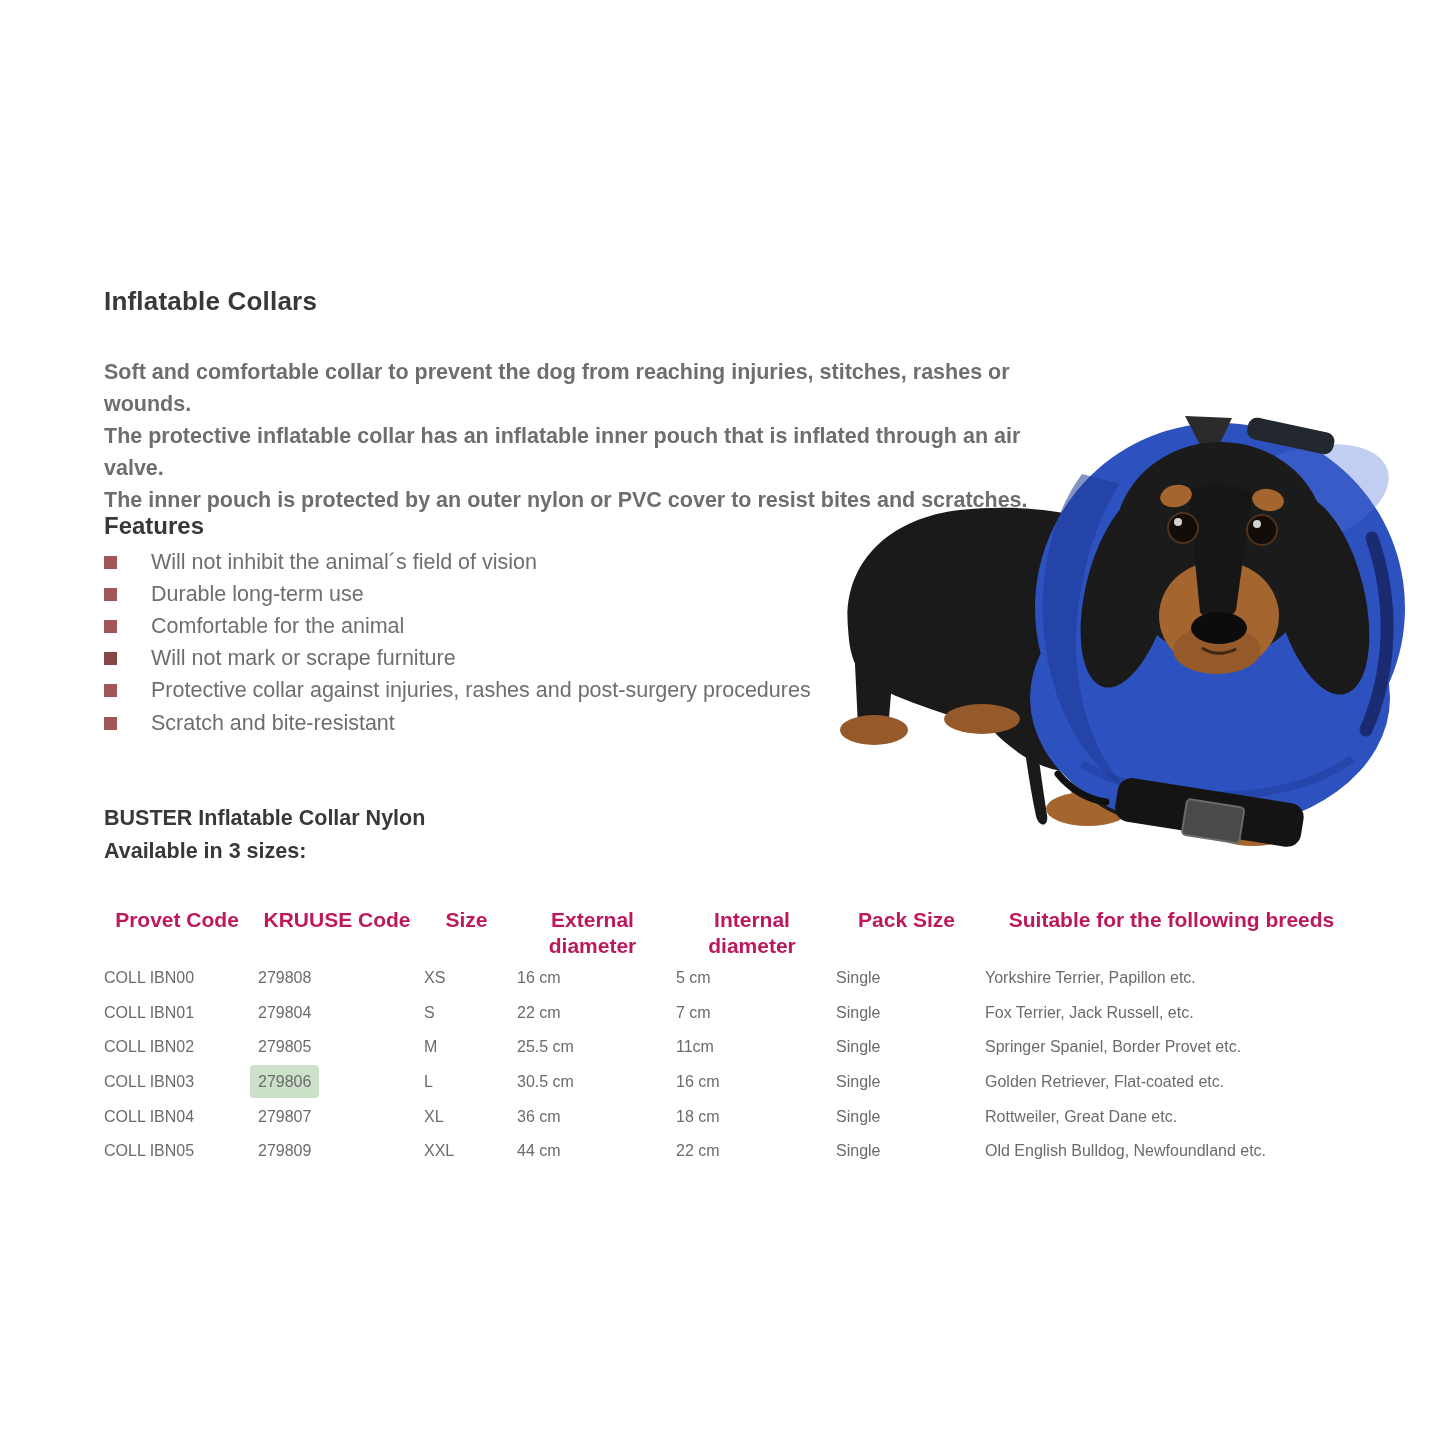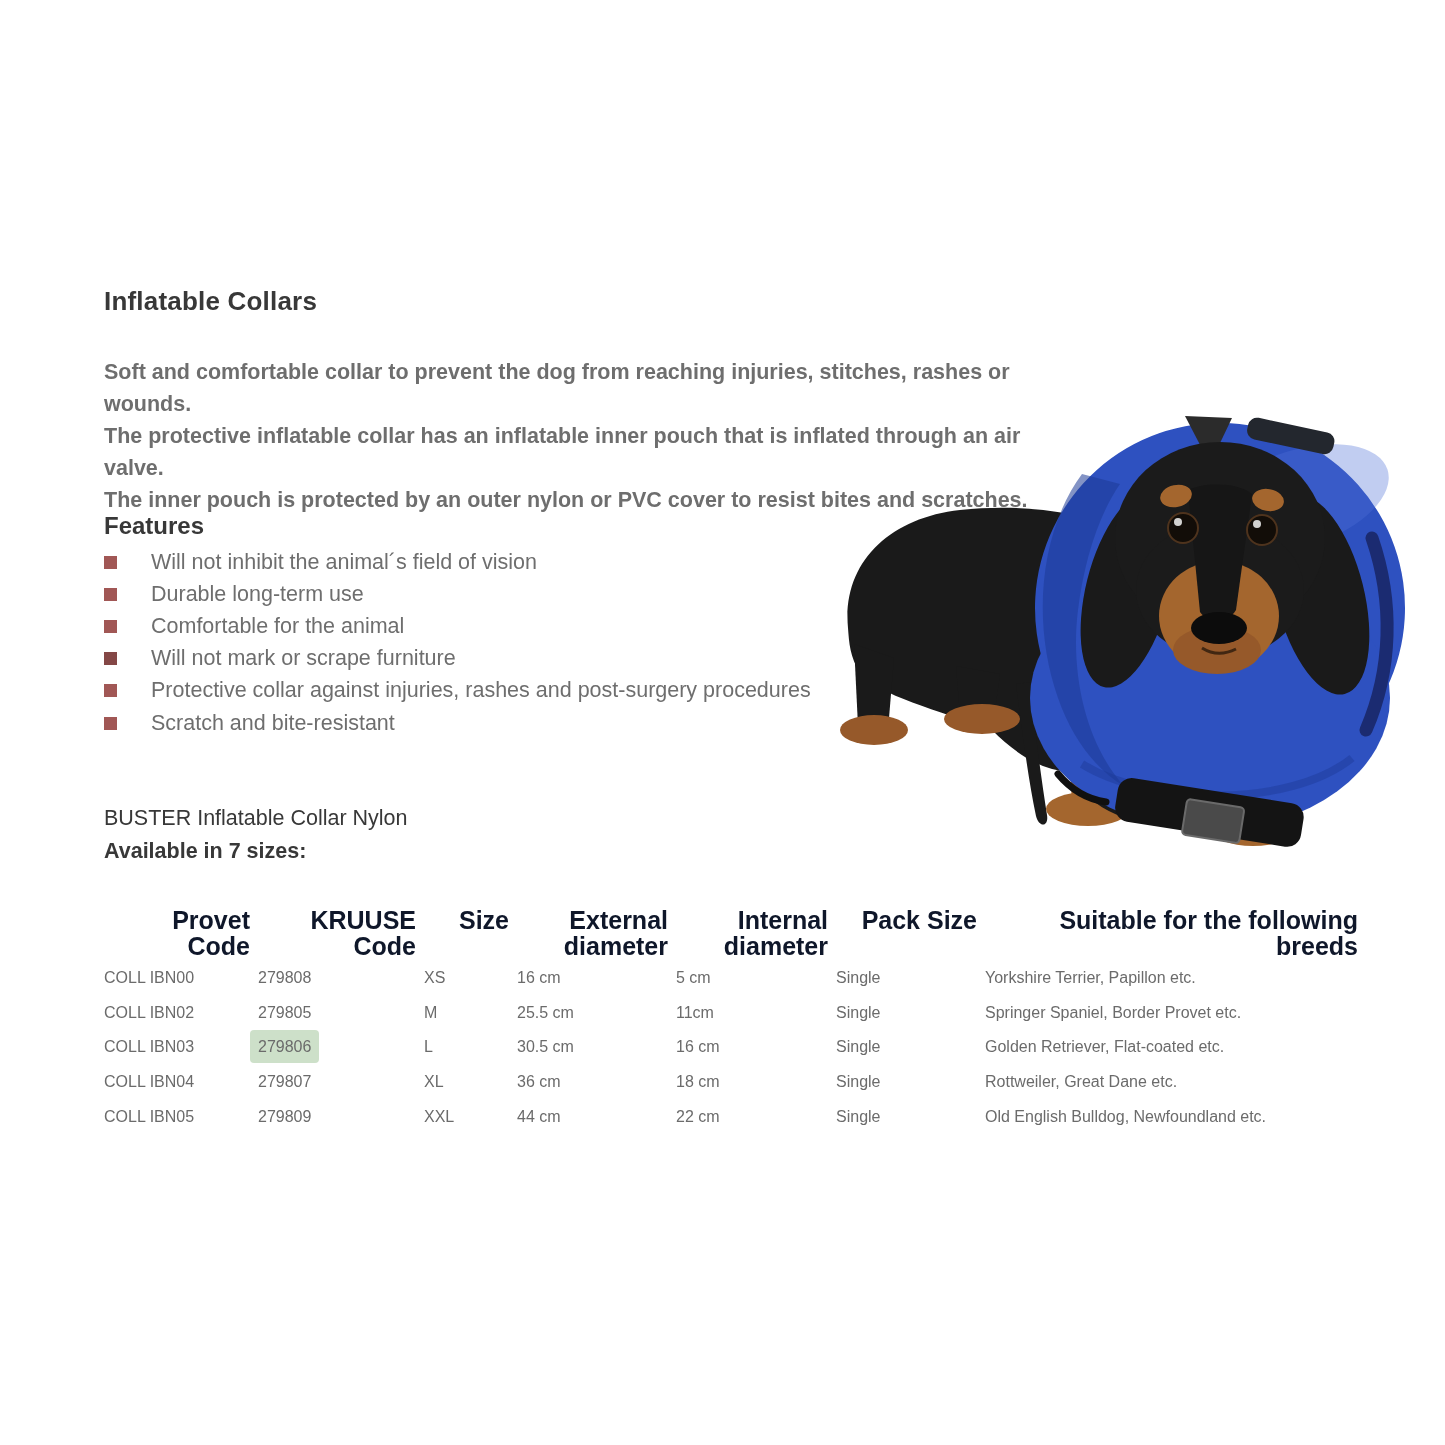--- a/index.html
+++ b/index.html
@@ -46,33 +46,33 @@
     font-size:21.5px;color:var(--body-text);
   }
   .features-list .bullet{
     width:13px;height:13px;flex:0 0 13px;
     background:var(--accent-bullet);
     margin-right:34px;
   }
   .features-list li:nth-child(4) .bullet{filter:brightness(0.82);}
   .product-name{
     position:absolute;left:104px;top:806px;
-    font-size:21.5px;font-weight:400;color:var(--heading-text);
+    font-size:21.5px;font-weight:700;color:var(--heading-text);
   }
   .product-sub{
     position:absolute;left:104px;top:839px;
     font-size:21.5px;font-weight:700;color:var(--heading-text);
   }
   table.size-table{
     position:absolute;left:104px;top:903px;width:1262px;
     border-collapse:collapse;table-layout:fixed;
   }
   .size-table th{
-    font-size:25px;font-weight:700;color:#0f172a;
-    text-align:right;vertical-align:top;
+    font-size:21px;font-weight:700;color:#be185d;
+    text-align:center;vertical-align:top;
     padding:4px 8px 0 0;line-height:26px;height:58px;
   }
   .size-table td{
     font-size:16px;color:#6b6b6b;
     height:34.6px;vertical-align:middle;padding:0 8px 0 0;
     white-space:nowrap;
   }
   .size-table .hl{
     background:var(--highlight-green);
     border-radius:4px;padding:8px 8px;margin-left:-8px;
@@ -180,21 +180,21 @@
         <ellipse class="f-tan" cx="448" cy="122" rx="16" ry="11" transform="rotate(10 448 122)"></ellipse>
         <circle cx="363" cy="150" r="15" fill="#120d08" stroke="#4e331d" stroke-width="2"></circle>
         <circle cx="442" cy="152" r="15" fill="#120d08" stroke="#4e331d" stroke-width="2"></circle>
         <circle cx="358" cy="144" r="4" fill="#e8e8e8" opacity="0.9"></circle>
         <circle cx="437" cy="146" r="4" fill="#e8e8e8" opacity="0.9"></circle>
       </g>
     </svg>
   </div>
 
   <h3 class="product-name">BUSTER Inflatable Collar Nylon</h3>
-  <div class="product-sub">Available in 7 sizes:</div>
+  <div class="product-sub">Available in 3 sizes:</div>
 
   <table class="size-table">
     <colgroup>
       <col style="width:154px">
         <col style="width:166px">
         <col style="width:93px">
       <col style="width:159px">
         <col style="width:160px">
         <col style="width:149px">
         <col>
@@ -214,20 +214,29 @@
         <tr>
           <td>COLL IBN00</td>
           <td>279808</td>
           <td>XS</td>
           <td>16 cm</td>
           <td>5 cm</td>
           <td>Single</td>
           <td>Yorkshire Terrier, Papillon etc.</td>
         </tr>
         <tr>
+          <td>COLL IBN01</td>
+          <td>279804</td>
+          <td>S</td>
+          <td>22 cm</td>
+          <td>7 cm</td>
+          <td>Single</td>
+          <td>Fox Terrier, Jack Russell, etc.</td>
+        </tr>
+        <tr>
           <td>COLL IBN02</td>
           <td>279805</td>
           <td>M</td>
           <td>25.5 cm</td>
           <td>11cm</td>
           <td>Single</td>
           <td>Springer Spaniel, Border Provet etc.</td>
         </tr>
         <tr>
           <td>COLL IBN03</td>

